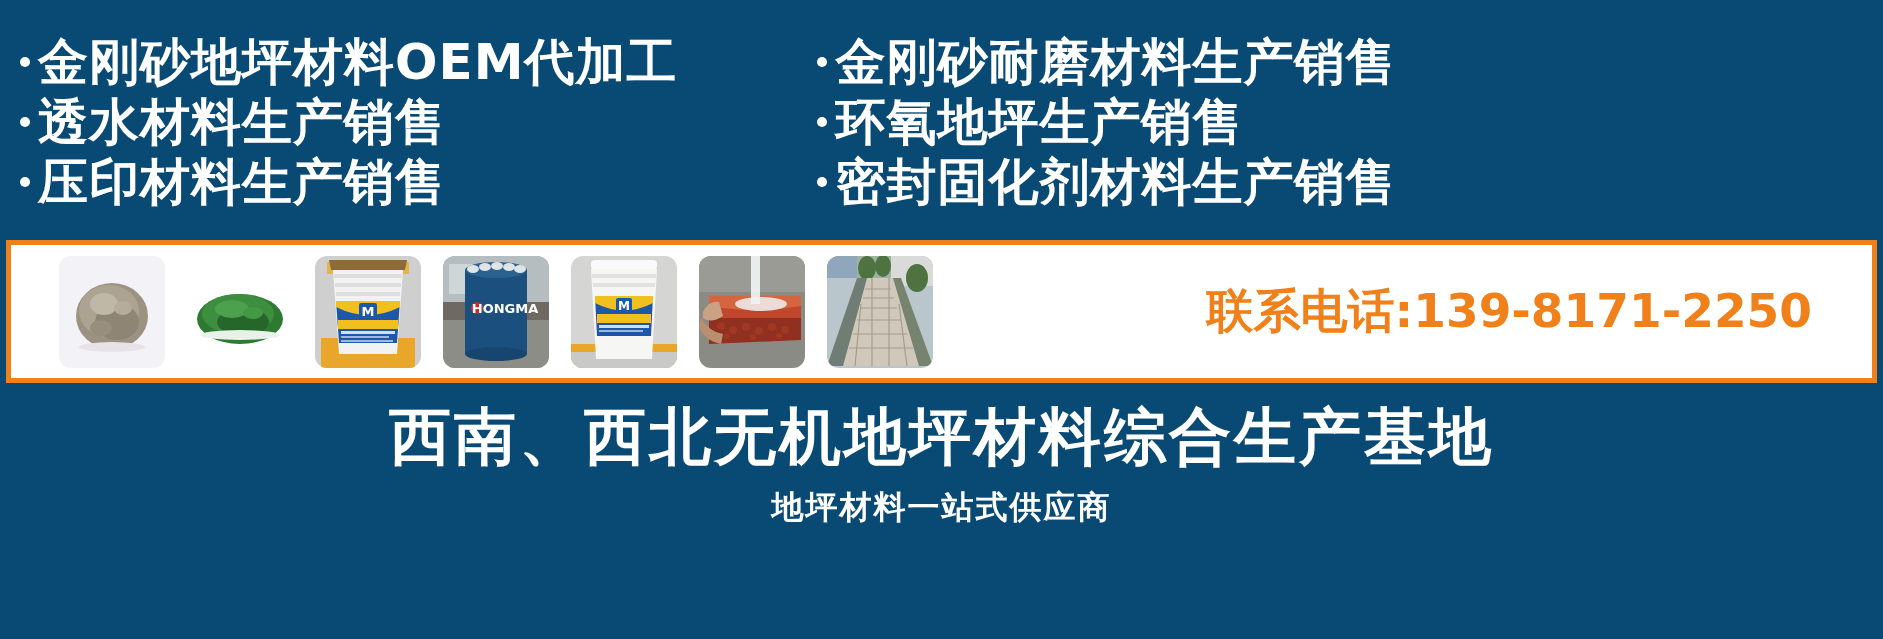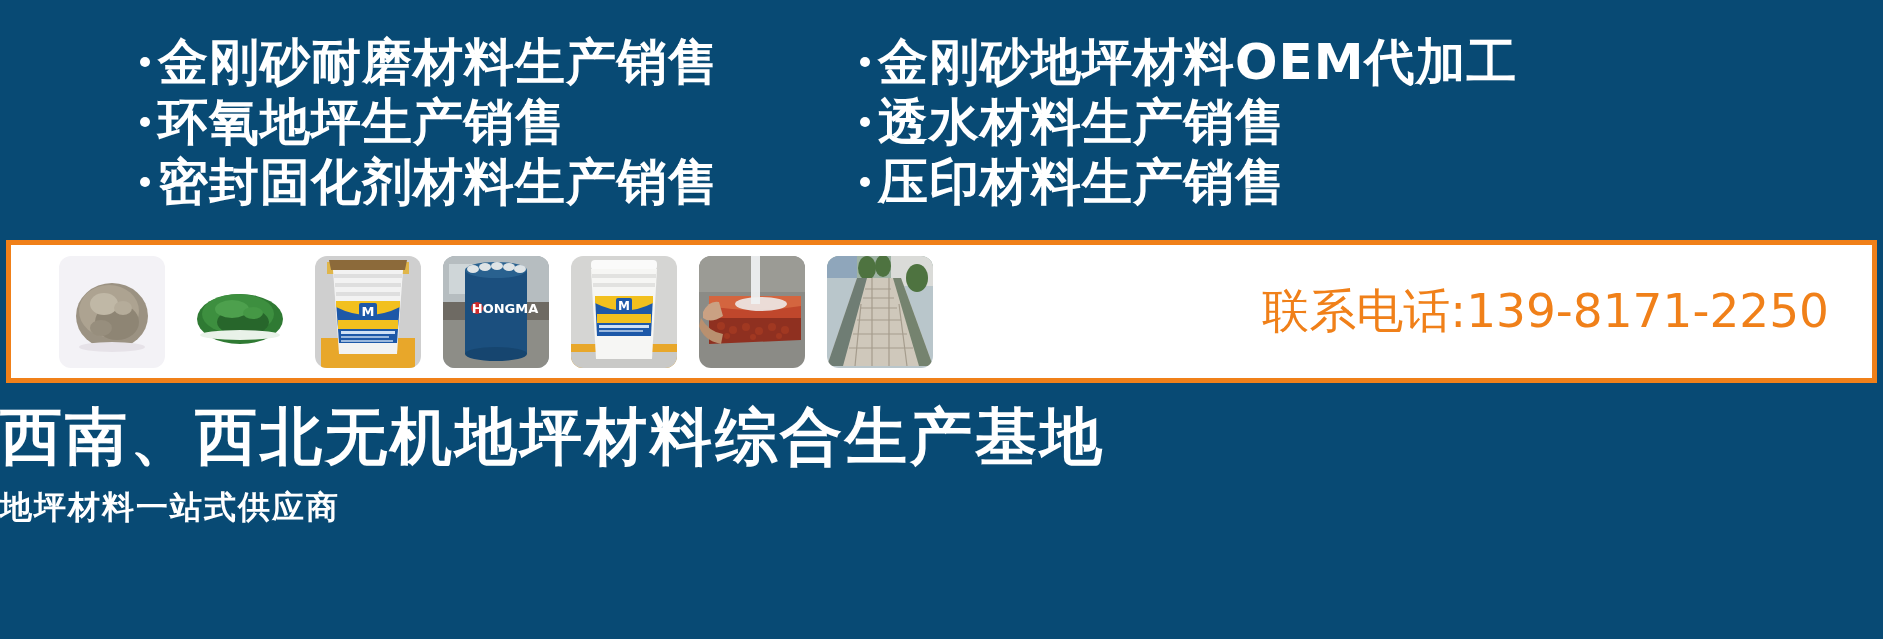--- a/index.html
+++ b/index.html
@@ -71,32 +71,33 @@
     width:106px;height:112px;
     border-radius:12px;
     overflow:hidden;
     position:relative;
     flex:0 0 auto;
     background:#ffffff;
   }
   .thumb svg{display:block;width:100%;height:100%;}
   .phone{
     margin-left:auto;
-    margin-right:43px;
+    margin-right:60px;
     color:#f08019;
     font-size:47px;
-    font-weight:normal;
+    font-weight:bold;
     letter-spacing:0px;
     white-space:nowrap;
   }
 
   
   .bottom{
     flex:1;
     display:flex;flex-direction:column;
+    align-items:center;
     justify-content:flex-start;
     padding-top:18px;
   }
   .headline{
     color:#ffffff;
     font-size:62px;
     font-weight:bold;
     letter-spacing:3px;
     white-space:nowrap;
     line-height:1.15;
@@ -110,47 +111,47 @@
     margin-top:14px;
   }
 </style>
 </head>
 <body>
 
 <div class="banner">
 
   <div class="bullets-wrap">
 
+    <div class="bullet-col right">
+      <div class="bullet-line">
+        <span class="bullet-dot"></span>
+        <span>金刚砂地坪材料OEM代加工</span>
+      </div>
+      <div class="bullet-line">
+        <span class="bullet-dot"></span>
+        <span>透水材料生产销售</span>
+      </div>
+      <div class="bullet-line">
+        <span class="bullet-dot"></span>
+        <span>压印材料生产销售</span>
+      </div>
+    </div>
+
     <div class="bullet-col left">
       <div class="bullet-line">
         <span class="bullet-dot"></span>
         <span>金刚砂耐磨材料生产销售</span>
       </div>
       <div class="bullet-line">
         <span class="bullet-dot"></span>
         <span>环氧地坪生产销售</span>
       </div>
       <div class="bullet-line">
         <span class="bullet-dot"></span>
         <span>密封固化剂材料生产销售</span>
-      </div>
-    </div>
-
-    <div class="bullet-col right">
-      <div class="bullet-line">
-        <span class="bullet-dot"></span>
-        <span>金刚砂地坪材料OEM代加工</span>
-      </div>
-      <div class="bullet-line">
-        <span class="bullet-dot"></span>
-        <span>透水材料生产销售</span>
-      </div>
-      <div class="bullet-line">
-        <span class="bullet-dot"></span>
-        <span>压印材料生产销售</span>
       </div>
     </div>
 
   </div>
 
   <div class="strip">
 
     <div class="thumbs">
 
       <div class="thumb">

